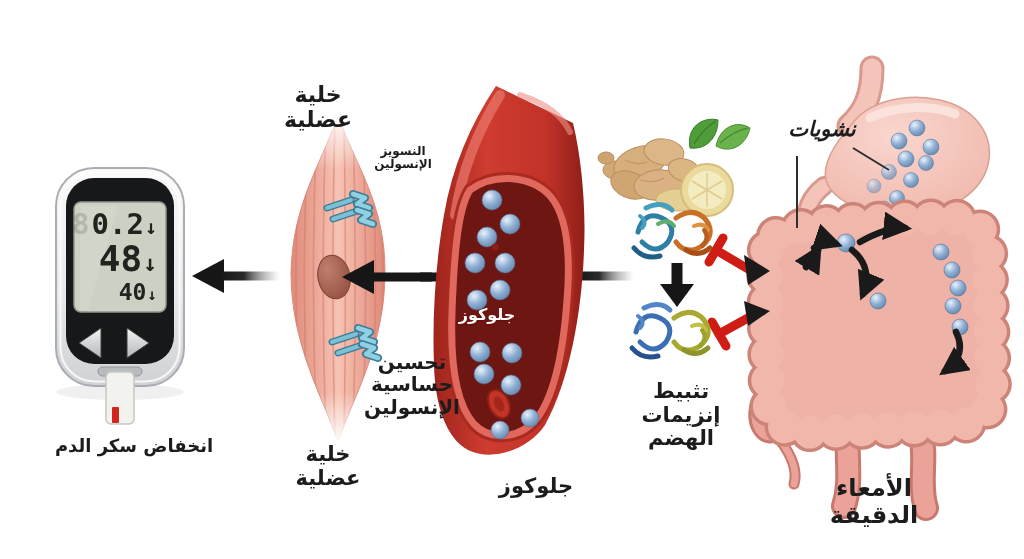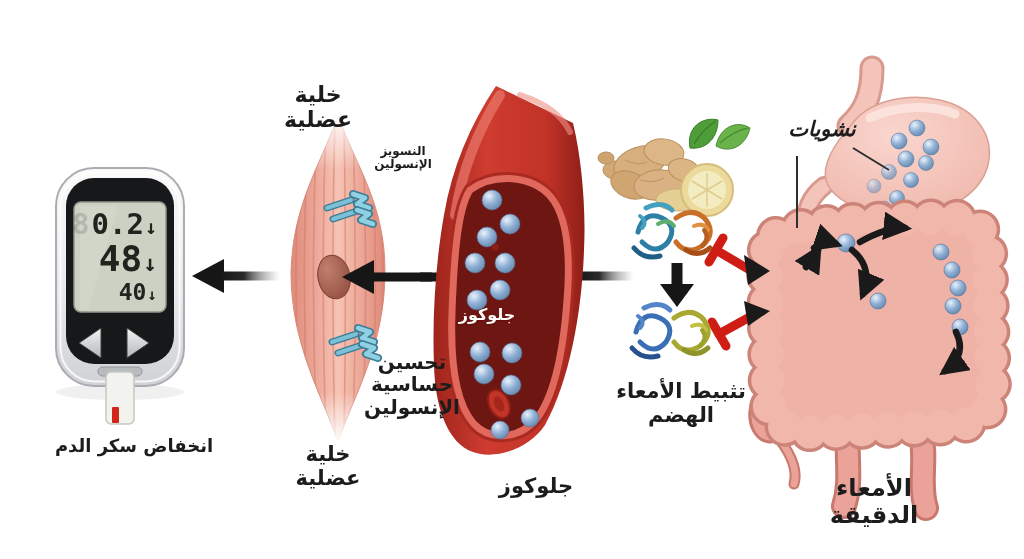--- a/index.html
+++ b/index.html
@@ -330,21 +330,21 @@
 
   <div class="lbl lbl-muscle-bot">خلية عضلية</div>
 
   <div class="lbl lbl-glu-white">جلوكوز</div>
 
   <div class="lbl lbl-glu-bot">جلوكوز</div>
 
   <div class="lbl lbl-starches">نشويات</div>
 
   <div class="lbl lbl-inhibition">
-    <span>تثبيط الأمعاء</span>
+    <span>تثبيط إنزيمات</span>
     <span>الهضم</span>
   </div>
 
   <div class="lbl lbl-intestine">الأمعاء الدقيقة</div>
 
   <div class="lbl lbl-low-sugar">انخفاض سكر الدم</div>
 
   <div class="lcd">
     <div class="lcd-row r1">
       <span class="ghost">8</span>

